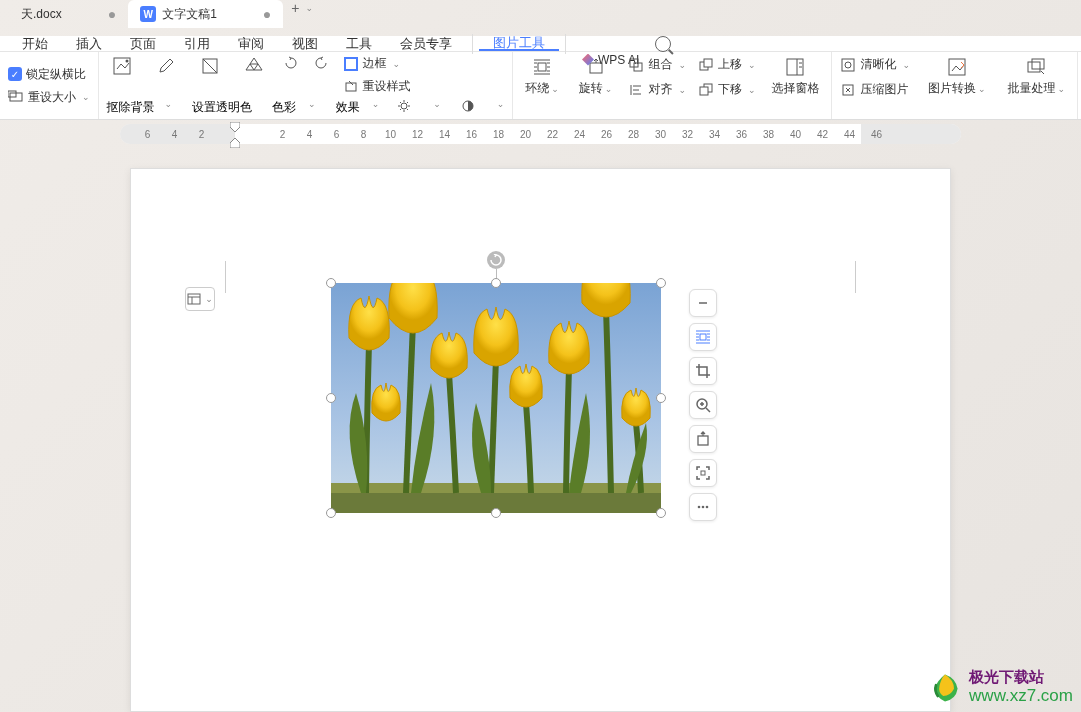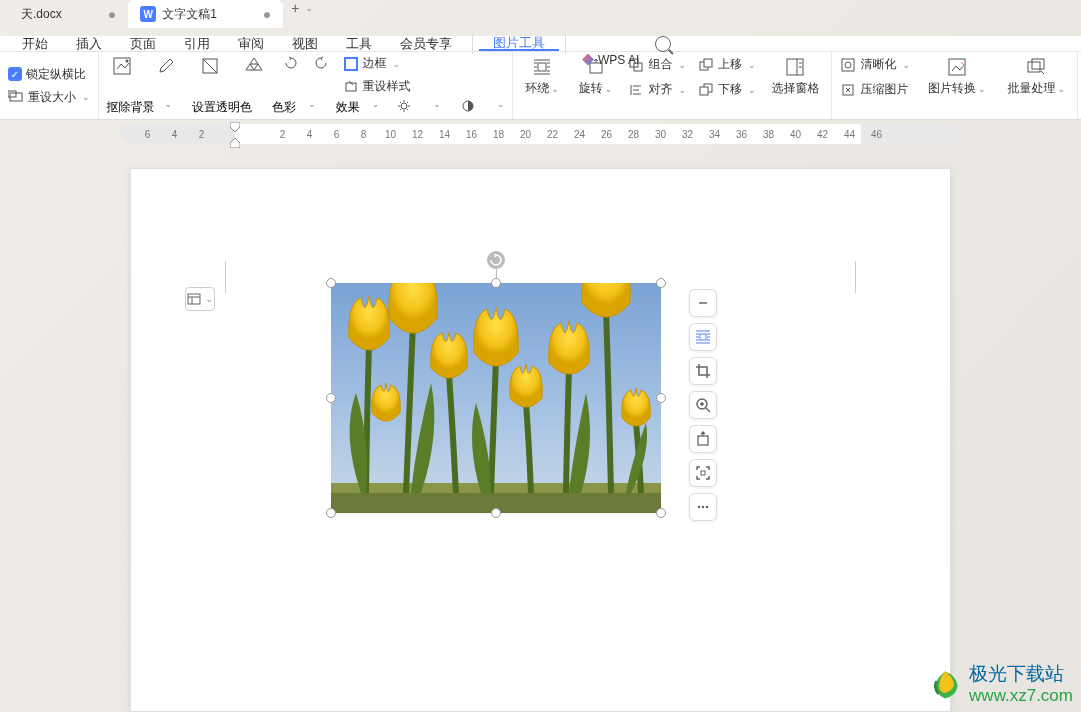--- a/index.html
+++ b/index.html
@@ -349,21 +349,21 @@
     }
     .wm-logo {
       width: 36px;
       height: 36px;
     }
     .wm-text {
       display: flex;
       flex-direction: column;
       line-height: 1.2;
     }
-    .wm-cn { color: #0369a1; font-size: 19px; font-weight: normal; }
+    .wm-cn { color: #701a75; font-size: 15px; font-weight: bold; }
     .wm-url { color: #2aa147; font-size: 17px; }
     svg { display: block; }
   </style>
 </head>
 <body>
 
 <div class="tab-bar">
   <div class="tab">
     <span>天.docx</span>
     <span class="close">●</span>

